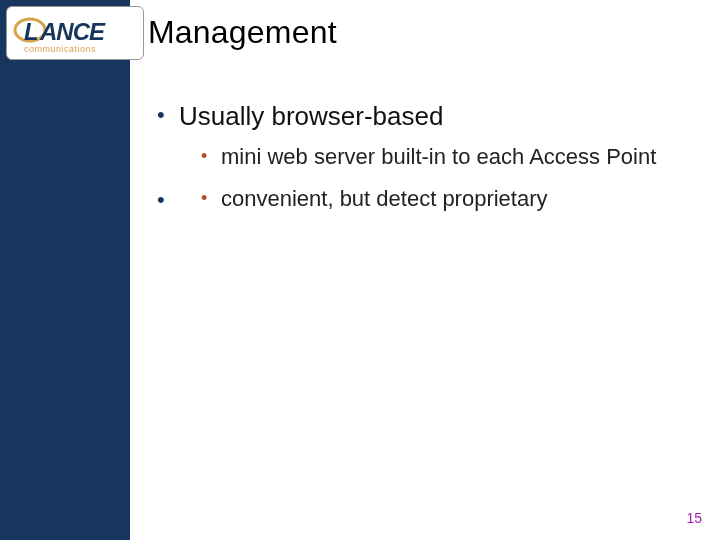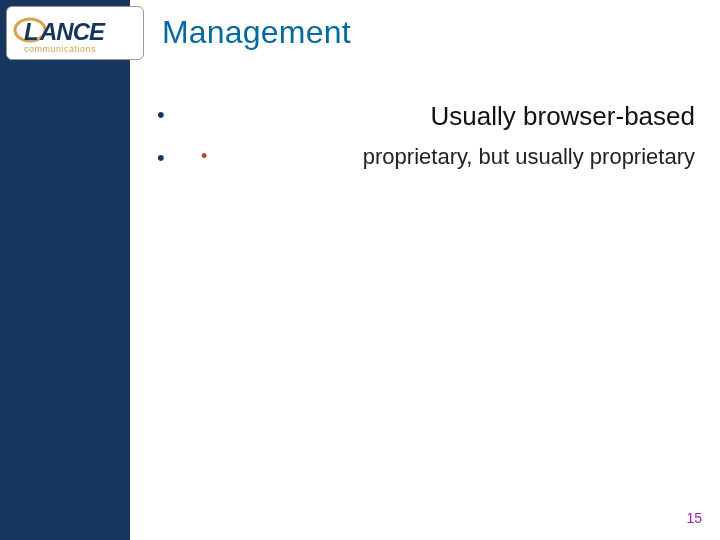--- a/index.html
+++ b/index.html
@@ -34,37 +34,36 @@
     border-radius: 6px;
     display: flex;
     flex-direction: column;
     align-items: center;
     justify-content: center;
     padding-top: 2px;
   }
   .logo-box svg { width: 130px; height: 48px; }
   .title {
     position: absolute;
-    left: 162px;
+    left: 148px;
     top: 14px;
     font-size: 32px;
-    color: #0369a1;
+    color: #000000;
     font-weight: 400;
     letter-spacing: 0.2px;
   }
   .content {
     position: absolute;
     left: 155px;
     top: 100px;
     width: 540px;
   }
   ul.b1 {
     list-style: none;
     padding: 0;
-    text-align: right;
   }
   ul.b1 > li {
     position: relative;
     padding-left: 24px;
     font-size: 26px;
     color: #111;
     margin-bottom: 10px;
     line-height: 1.25;
   }
   ul.b1 > li::before {
@@ -123,25 +122,30 @@
       <text x="14" y="42" font-family="Arial" font-size="9" fill="#d6a34a" letter-spacing="0.5">communications</text>
     </svg>
   </div>
 
   <h1 class="title">Management</h1>
 
   <div class="content">
     <ul class="b1">
       <li>
         <span>Usually browser-based</span>
+        <ul class="b2">
+          <li>
+            <span>mini web server built-in to each Access Point</span>
+          </li>
+        </ul>
       </li>
       <li>
         <ul class="b2">
           <li>
-            <span>proprietary, but usually proprietary</span>
+            <span>convenient, but detect proprietary</span>
           </li>
         </ul>
       </li>
     </ul>
   </div>
 
   <div class="pagenum">15</div>
 </div>
 
 </body></html>

